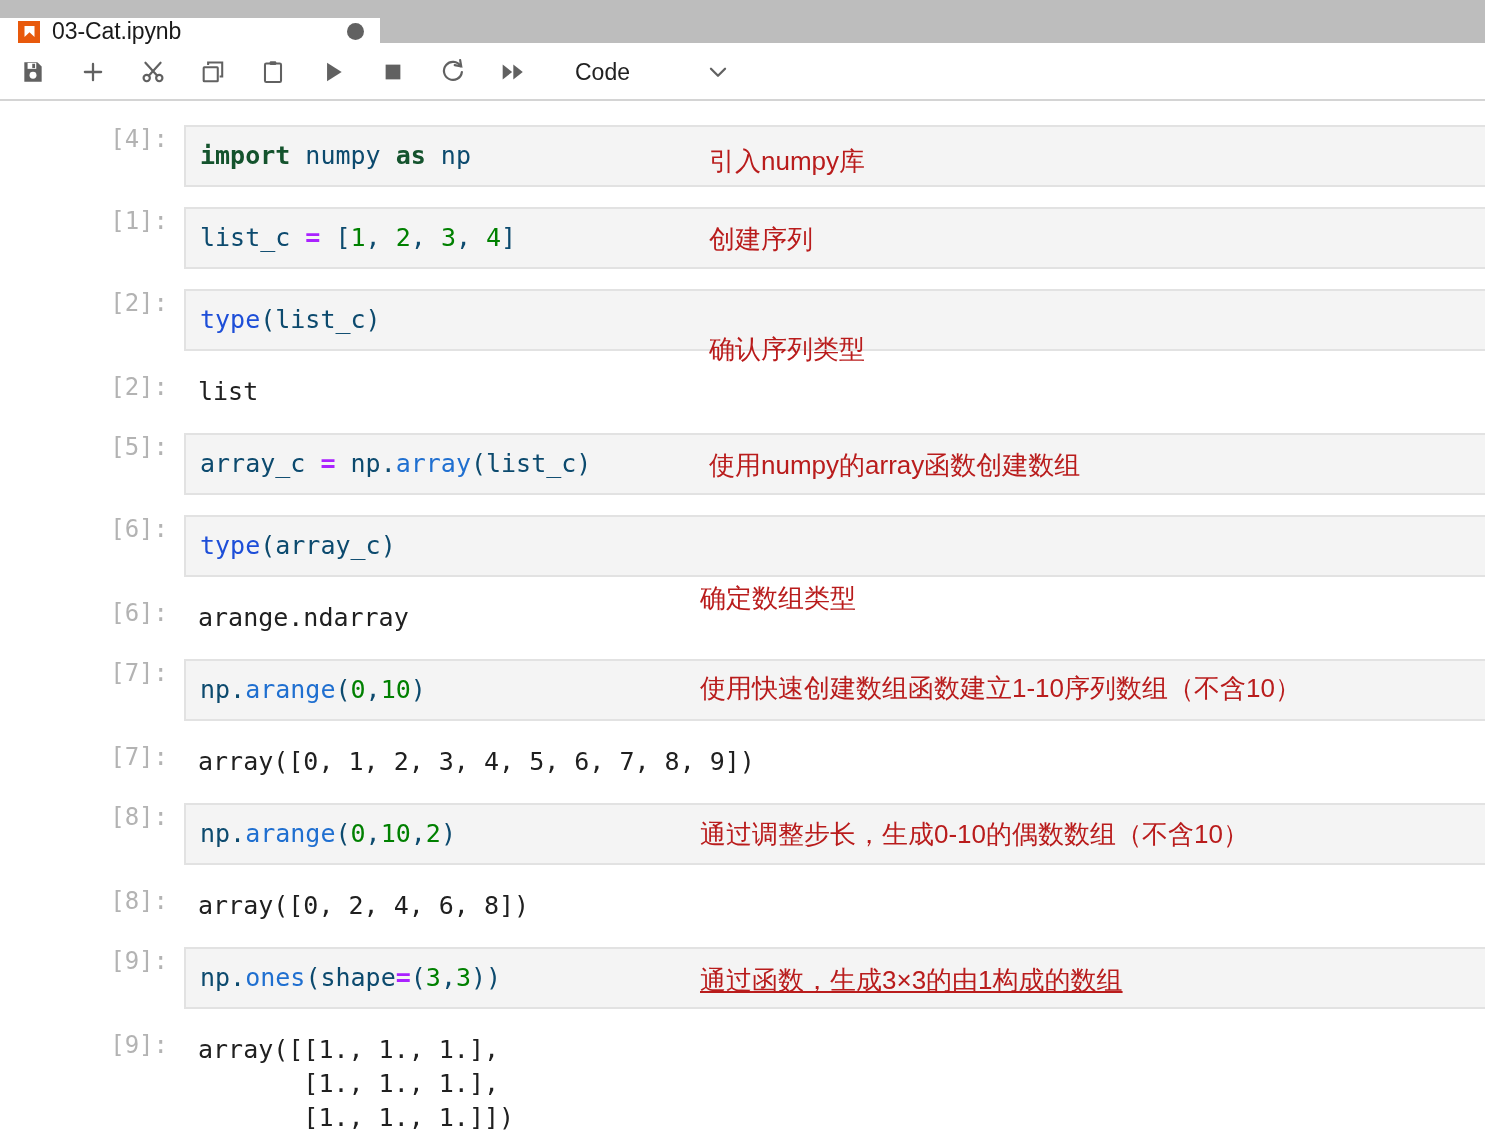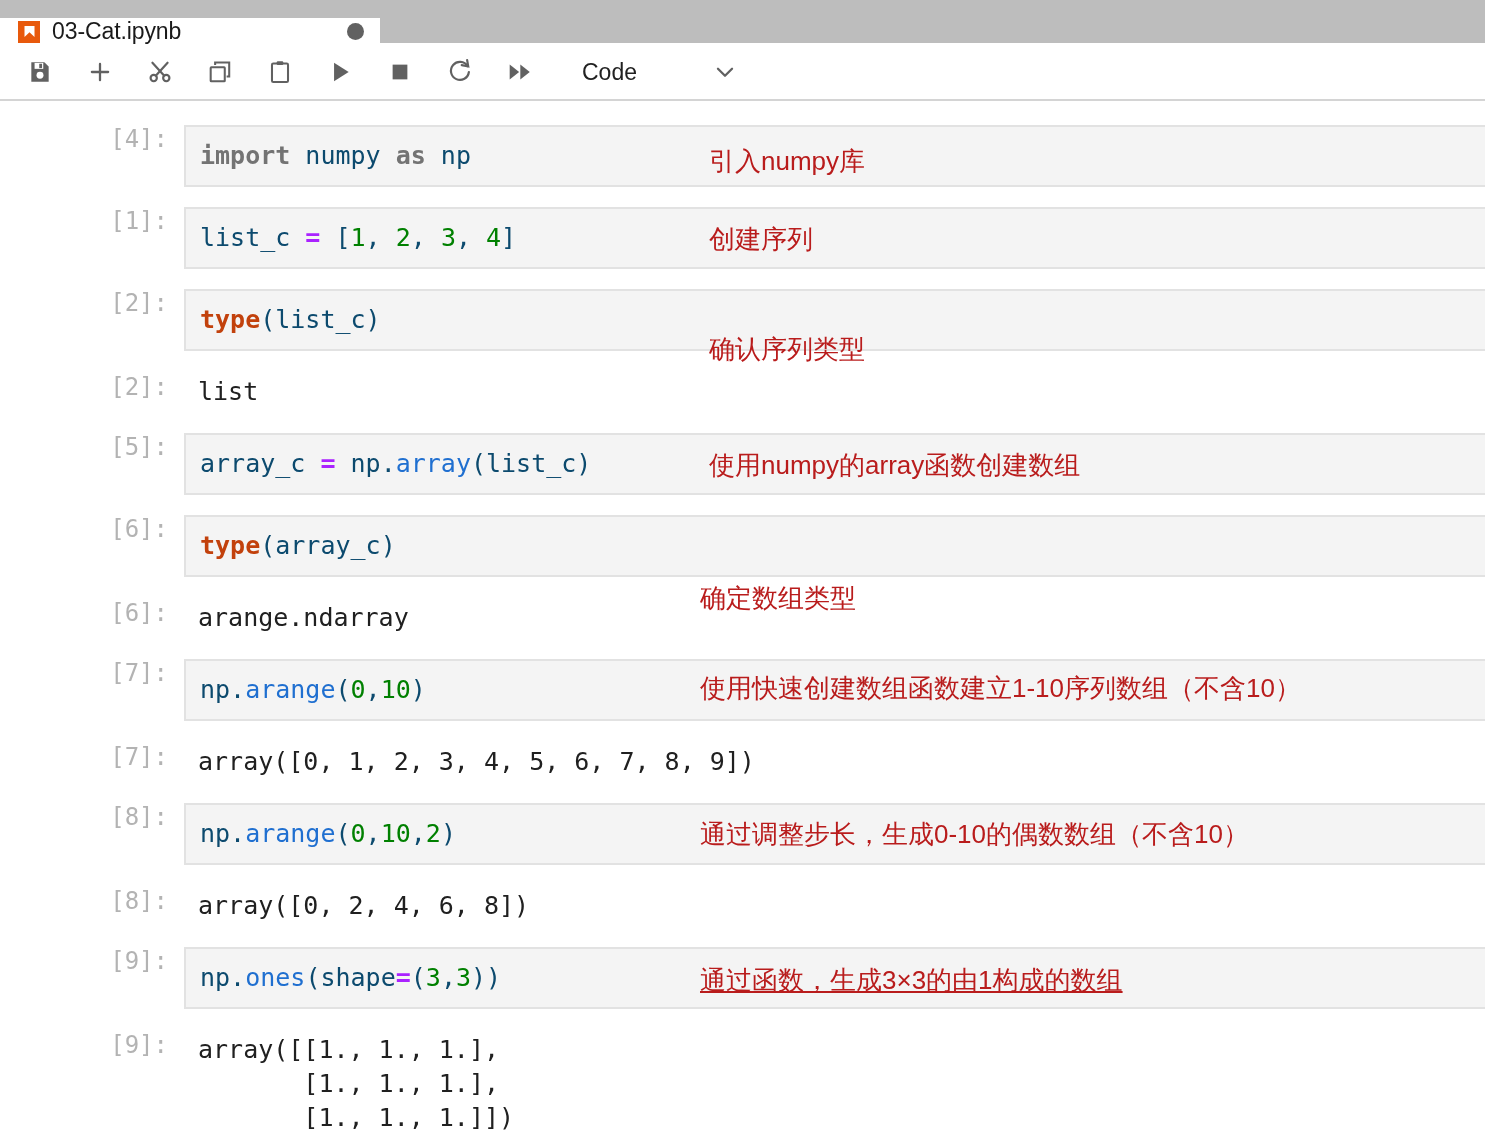--- a/index.html
+++ b/index.html
@@ -69,21 +69,21 @@
     margin-left: 22px;
   }
 
   
   #toolbar {
     height: 56px;
     background: #ffffff;
     border-bottom: 2px solid #d4d4d4;
     display: flex;
     align-items: center;
-    padding-left: 18px;
+    padding-left: 11px;
     box-sizing: border-box;
   }
   .tb-btn {
     width: 44px;
     height: 40px;
     display: flex;
     align-items: center;
     justify-content: center;
     flex: none;
     margin-right: 16px;
@@ -151,22 +151,22 @@
   .code, .outtext {
     font-family: "DejaVu Sans Mono", monospace;
     font-size: 25px;
     line-height: 34px;
     color: #1a1a1a;
     white-space: pre;
   }
   .outtext { color: #202020; }
 
   
-  .kw   { color: #737373; font-weight: bold; text-align: right; }
-  .bi   { color: #c2410c; font-weight: bold; }
+  .kw   { color: #14532d; font-weight: bold; text-align: right; }
+  .bi   { color: #1d4ed8; }
   .fn   { color: #1f6fd0; }
   .num  { color: #008000; }
   .op   { color: #aa22ff; font-weight: bold; }
   .pl   { color: #0c4a6e; margin-top: 20px; }
 
   
   .annot {
     position: absolute;
     font-family: "Liberation Sans", sans-serif;
     font-size: 26px;

